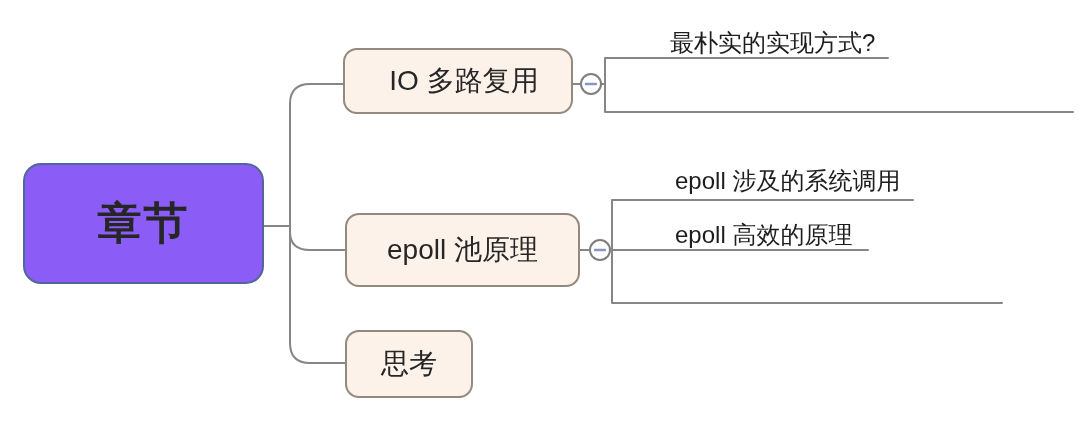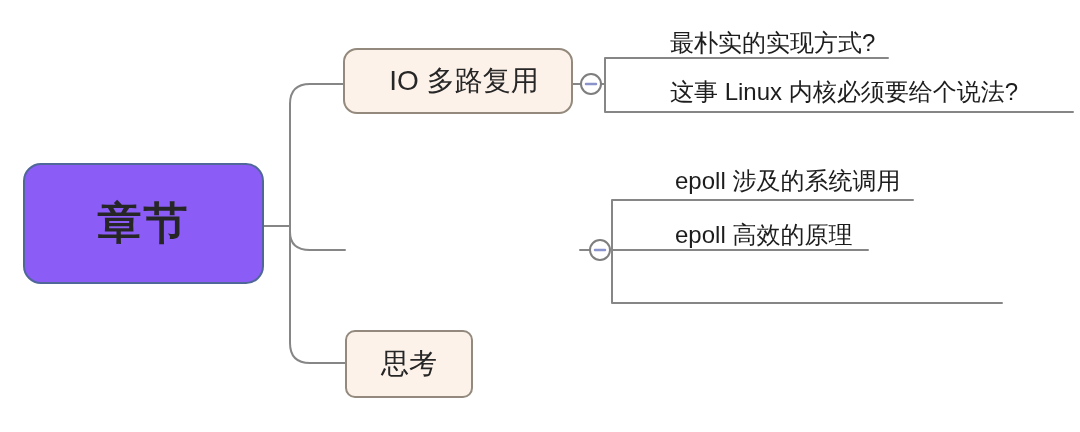--- a/index.html
+++ b/index.html
@@ -27,21 +27,21 @@
     letter-spacing:2px;
   }
   .node-branch{
     background:#fcf2ea;
     border:2px solid #93897c;
     border-radius:14px;
     font-size:28px;font-weight:500;
   }
   .node-io{left:343px;top:48px;width:230px;height:66px;padding-left:12px;}
   .node-epoll{left:345px;top:213px;width:235px;height:74px;}
-  .node-think{left:345px;top:330px;width:128px;height:68px;border-radius:10px;}
+  .node-think{left:345px;top:330px;width:128px;height:68px;}
   .leaf{
     position:absolute;
     font-size:24px;font-weight:400;color:#1d1d1d;
     line-height:30px;white-space:nowrap;margin-left:20px;
   }
   .leaf-io-1{left:650px;top:28px;}
   .leaf-io-2{left:650px;top:77px;}
   .leaf-ep-1{left:655px;top:166px;}
   .leaf-ep-2{left:655px;top:220px;}
   .leaf-ep-3{left:655px;top:266px;}
@@ -79,25 +79,25 @@
     <g>
       <circle cx="600" cy="250" r="10" fill="#ffffff" stroke="#7e7e7e" stroke-width="2"></circle>
       <path d="M595,250 H605" stroke="#8b93cc" stroke-width="2.5" stroke-linecap="round"></path>
     </g>
   </svg>
 
   <div class="node node-root">章节</div>
 
   <div class="node node-branch node-io">IO 多路复用</div>
 
+  <div class="node node-branch node-epoll">epoll 池原理</div>
 
   <div class="node node-branch node-think">思考</div>
 
   <div class="leaf leaf-io-1">最朴实的实现方式?</div>
 
-  <div class="leaf leaf-io-2">这事 Linux 内核必须要给个说法?</div>
 
   <div class="leaf leaf-ep-1">epoll 涉及的系统调用</div>
 
   <div class="leaf leaf-ep-2">epoll 高效的原理</div>
 
 
 </div>
 
 </body></html>

